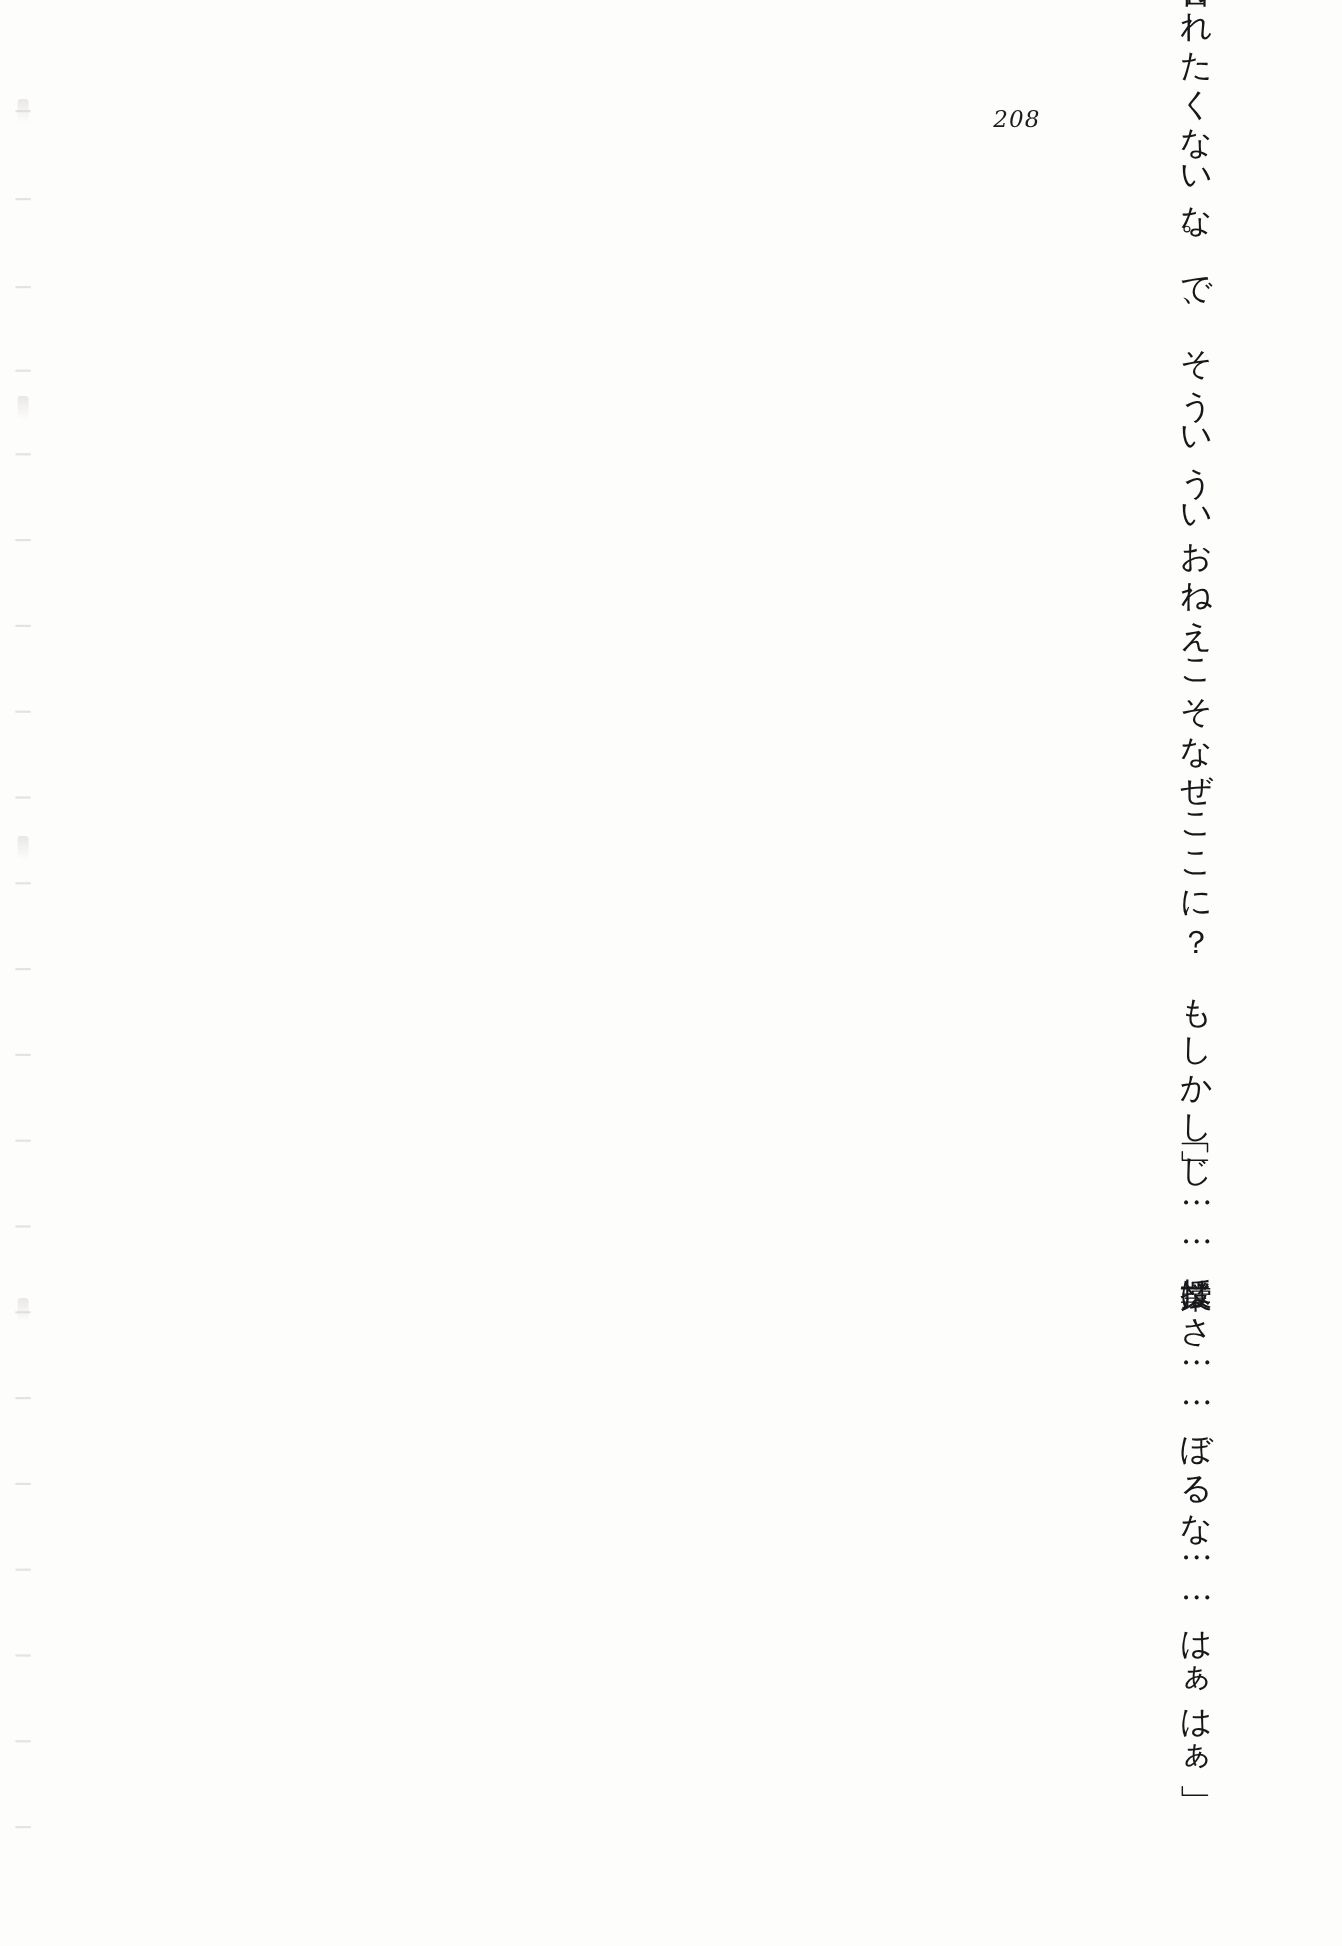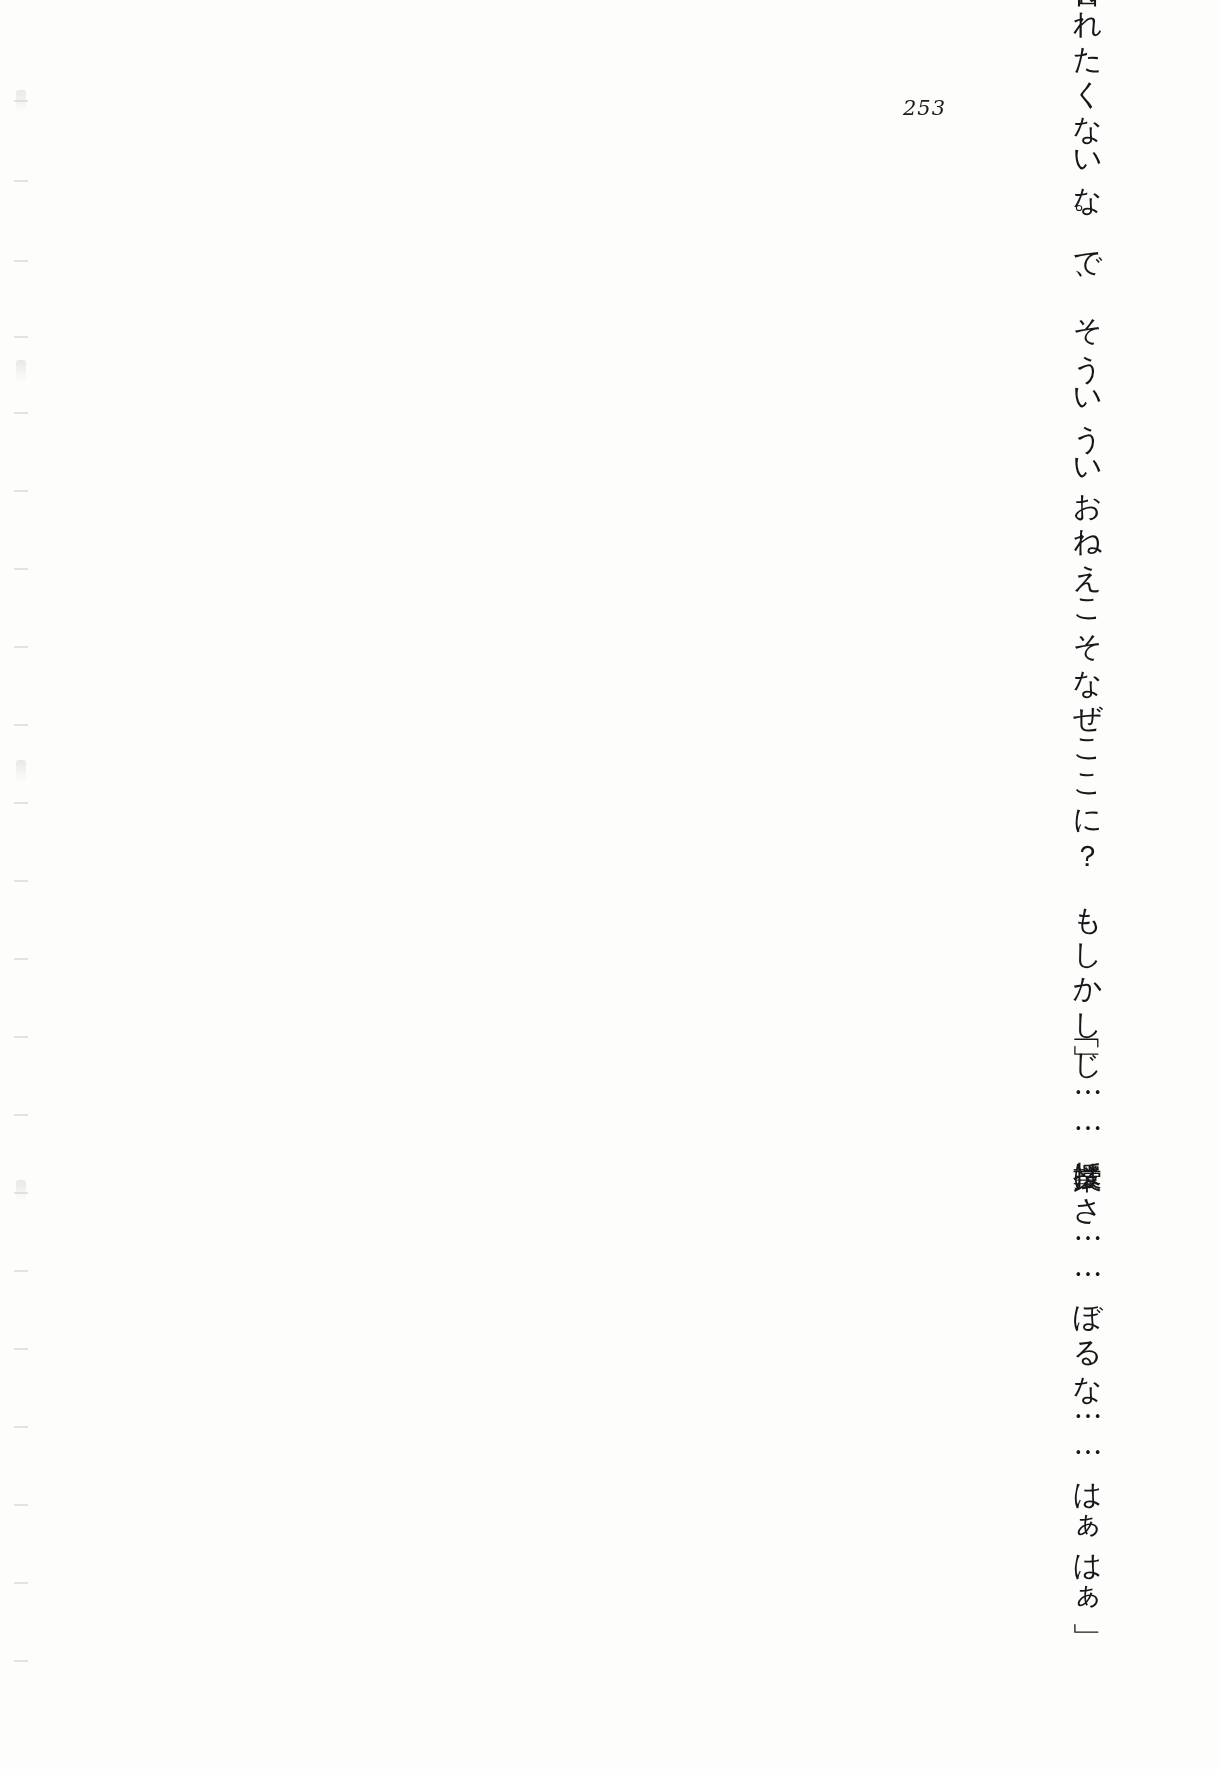--- a/index.html
+++ b/index.html
@@ -109,21 +109,21 @@
     <span style="top:1366px"></span>
     <span style="top:1444px"></span>
     <span style="top:1522px"></span>
     <span style="top:1600px"></span>
     <div class="smudge" style="top:30px"></div>
     <div class="smudge" style="top:300px"></div>
     <div class="smudge" style="top:700px"></div>
     <div class="smudge" style="top:1120px"></div>
   </div>
 
-  <div class="page-number">253</div>
+  <div class="page-number">208</div>
 
   <div class="text-block">
     <div class="line">「じ……授業はさ……ぼるな……はぁはぁ」</div>
     <div class="line">「いおねえに言われたくないな。で、そういういおねえこそなぜここに？　もしかし</div>
 
   </div>
 
 </div>
 
 </body></html>

